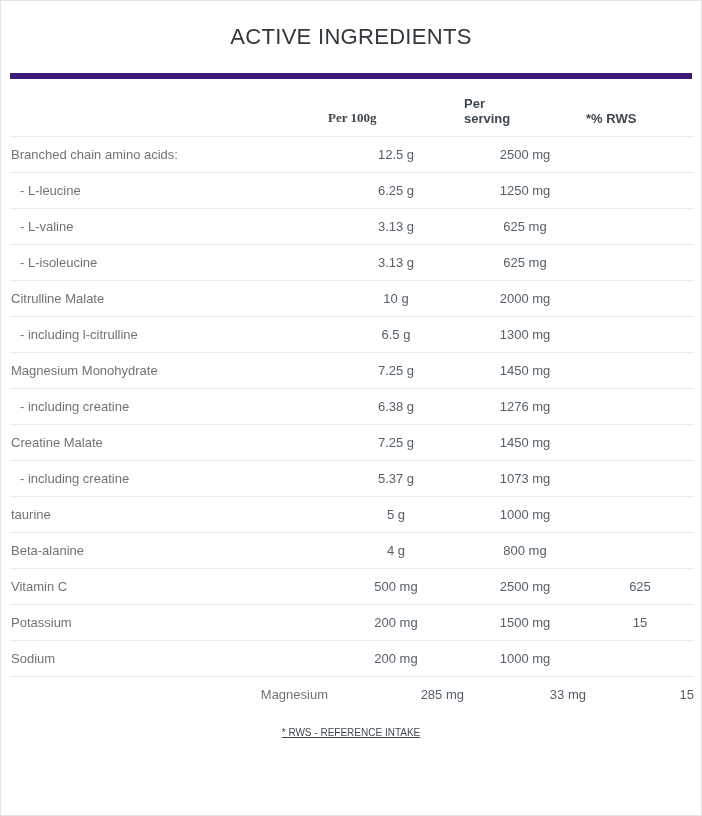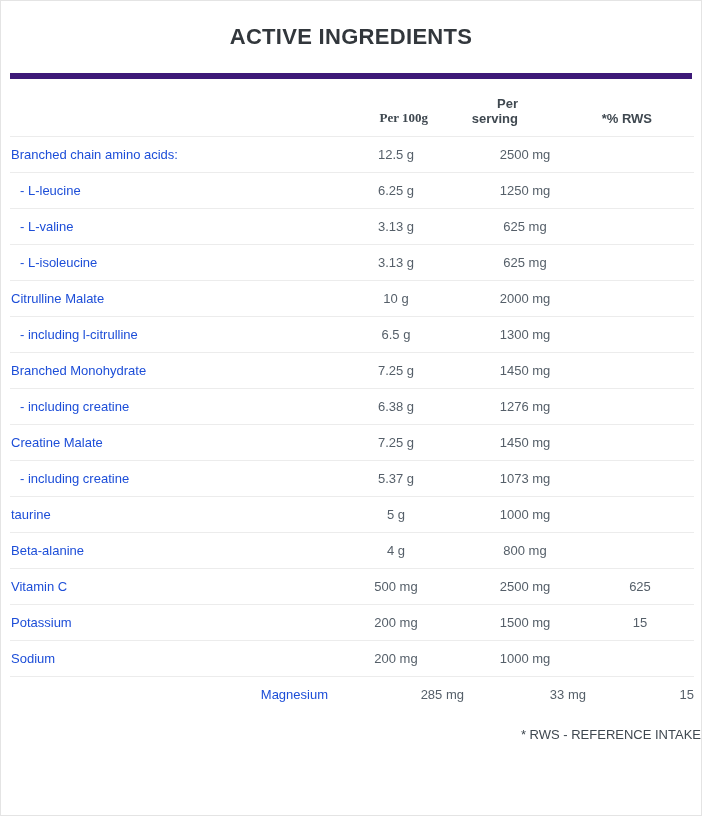--- a/index.html
+++ b/index.html
@@ -16,21 +16,21 @@
     background: #ffffff;
     overflow: hidden;
   }
   .title {
     margin: 0;
     padding-top: 21px;
     height: 29px;
     line-height: 29px;
     text-align: center;
     font-size: 22px;
-    font-weight: 700;
+    font-weight: 400;
     letter-spacing: 0.3px;
     color: #32373c;
   }
   .rule {
     height: 6px;
     margin: 22px 9px 0 9px;
     background: #3d1978;
   }
   table.ing-table {
     width: 684px;
@@ -43,51 +43,52 @@
   col.w-serv { width: 122px; }
   col.w-rws  { width: 108px; }
 
   th {
     height: 47px;
     vertical-align: bottom;
     padding: 0 0 10px 0;
     font-size: 13px;
     font-weight: 700;
     color: #3f4850;
-    text-align: right;
+    text-align: left;
     border-bottom: 1px solid #ececec;
   }
   th.c-name { text-align: left; }
   th.c-100g { padding-right: 36px; font-family: Liberation Serif, serif; }
   th.c-serv { padding-right: 68px; }
   th.c-rws  { padding-right: 42px; margin-top: 20px; }
 
   td {
     height: 35px;
     padding: 0;
     font-size: 13px;
     color: #555f69;
     text-align: center;
     border-bottom: 1px solid #ececec;
     white-space: nowrap;
     overflow: hidden;
   }
   td.c-name {
     text-align: left;
     padding-left: 1px;
-    color: #1d4ed8;
+    color: #737373;
   }
   tr.sub td.c-name { padding-left: 10px; }
   tbody tr:last-child td { border-bottom: none; text-align: right; }
 
   .footnote {
     padding-top: 15px;
-    text-align: right;
-    font-size: 13px;
+    text-align: center;
+    font-size: 10px;
     color: #3f4850;
+    text-decoration: underline;
   }
 </style>
 </head>
 <body>
 
 <div class="page">
 
   <h1 class="title">ACTIVE INGREDIENTS</h1>
 
   <div class="rule"></div>
@@ -138,21 +139,21 @@
           <td class="c-serv">2000 mg</td>
           <td class="c-rws"></td>
         </tr>
         <tr class="sub">
           <td class="c-name">- including l-citrulline</td>
           <td class="c-100g">6.5 g</td>
           <td class="c-serv">1300 mg</td>
           <td class="c-rws"></td>
         </tr>
         <tr>
-          <td class="c-name">Branched Monohydrate</td>
+          <td class="c-name">Magnesium Monohydrate</td>
           <td class="c-100g">7.25 g</td>
           <td class="c-serv">1450 mg</td>
           <td class="c-rws"></td>
         </tr>
         <tr class="sub">
           <td class="c-name">- including creatine</td>
           <td class="c-100g">6.38 g</td>
           <td class="c-serv">1276 mg</td>
           <td class="c-rws"></td>
         </tr>

